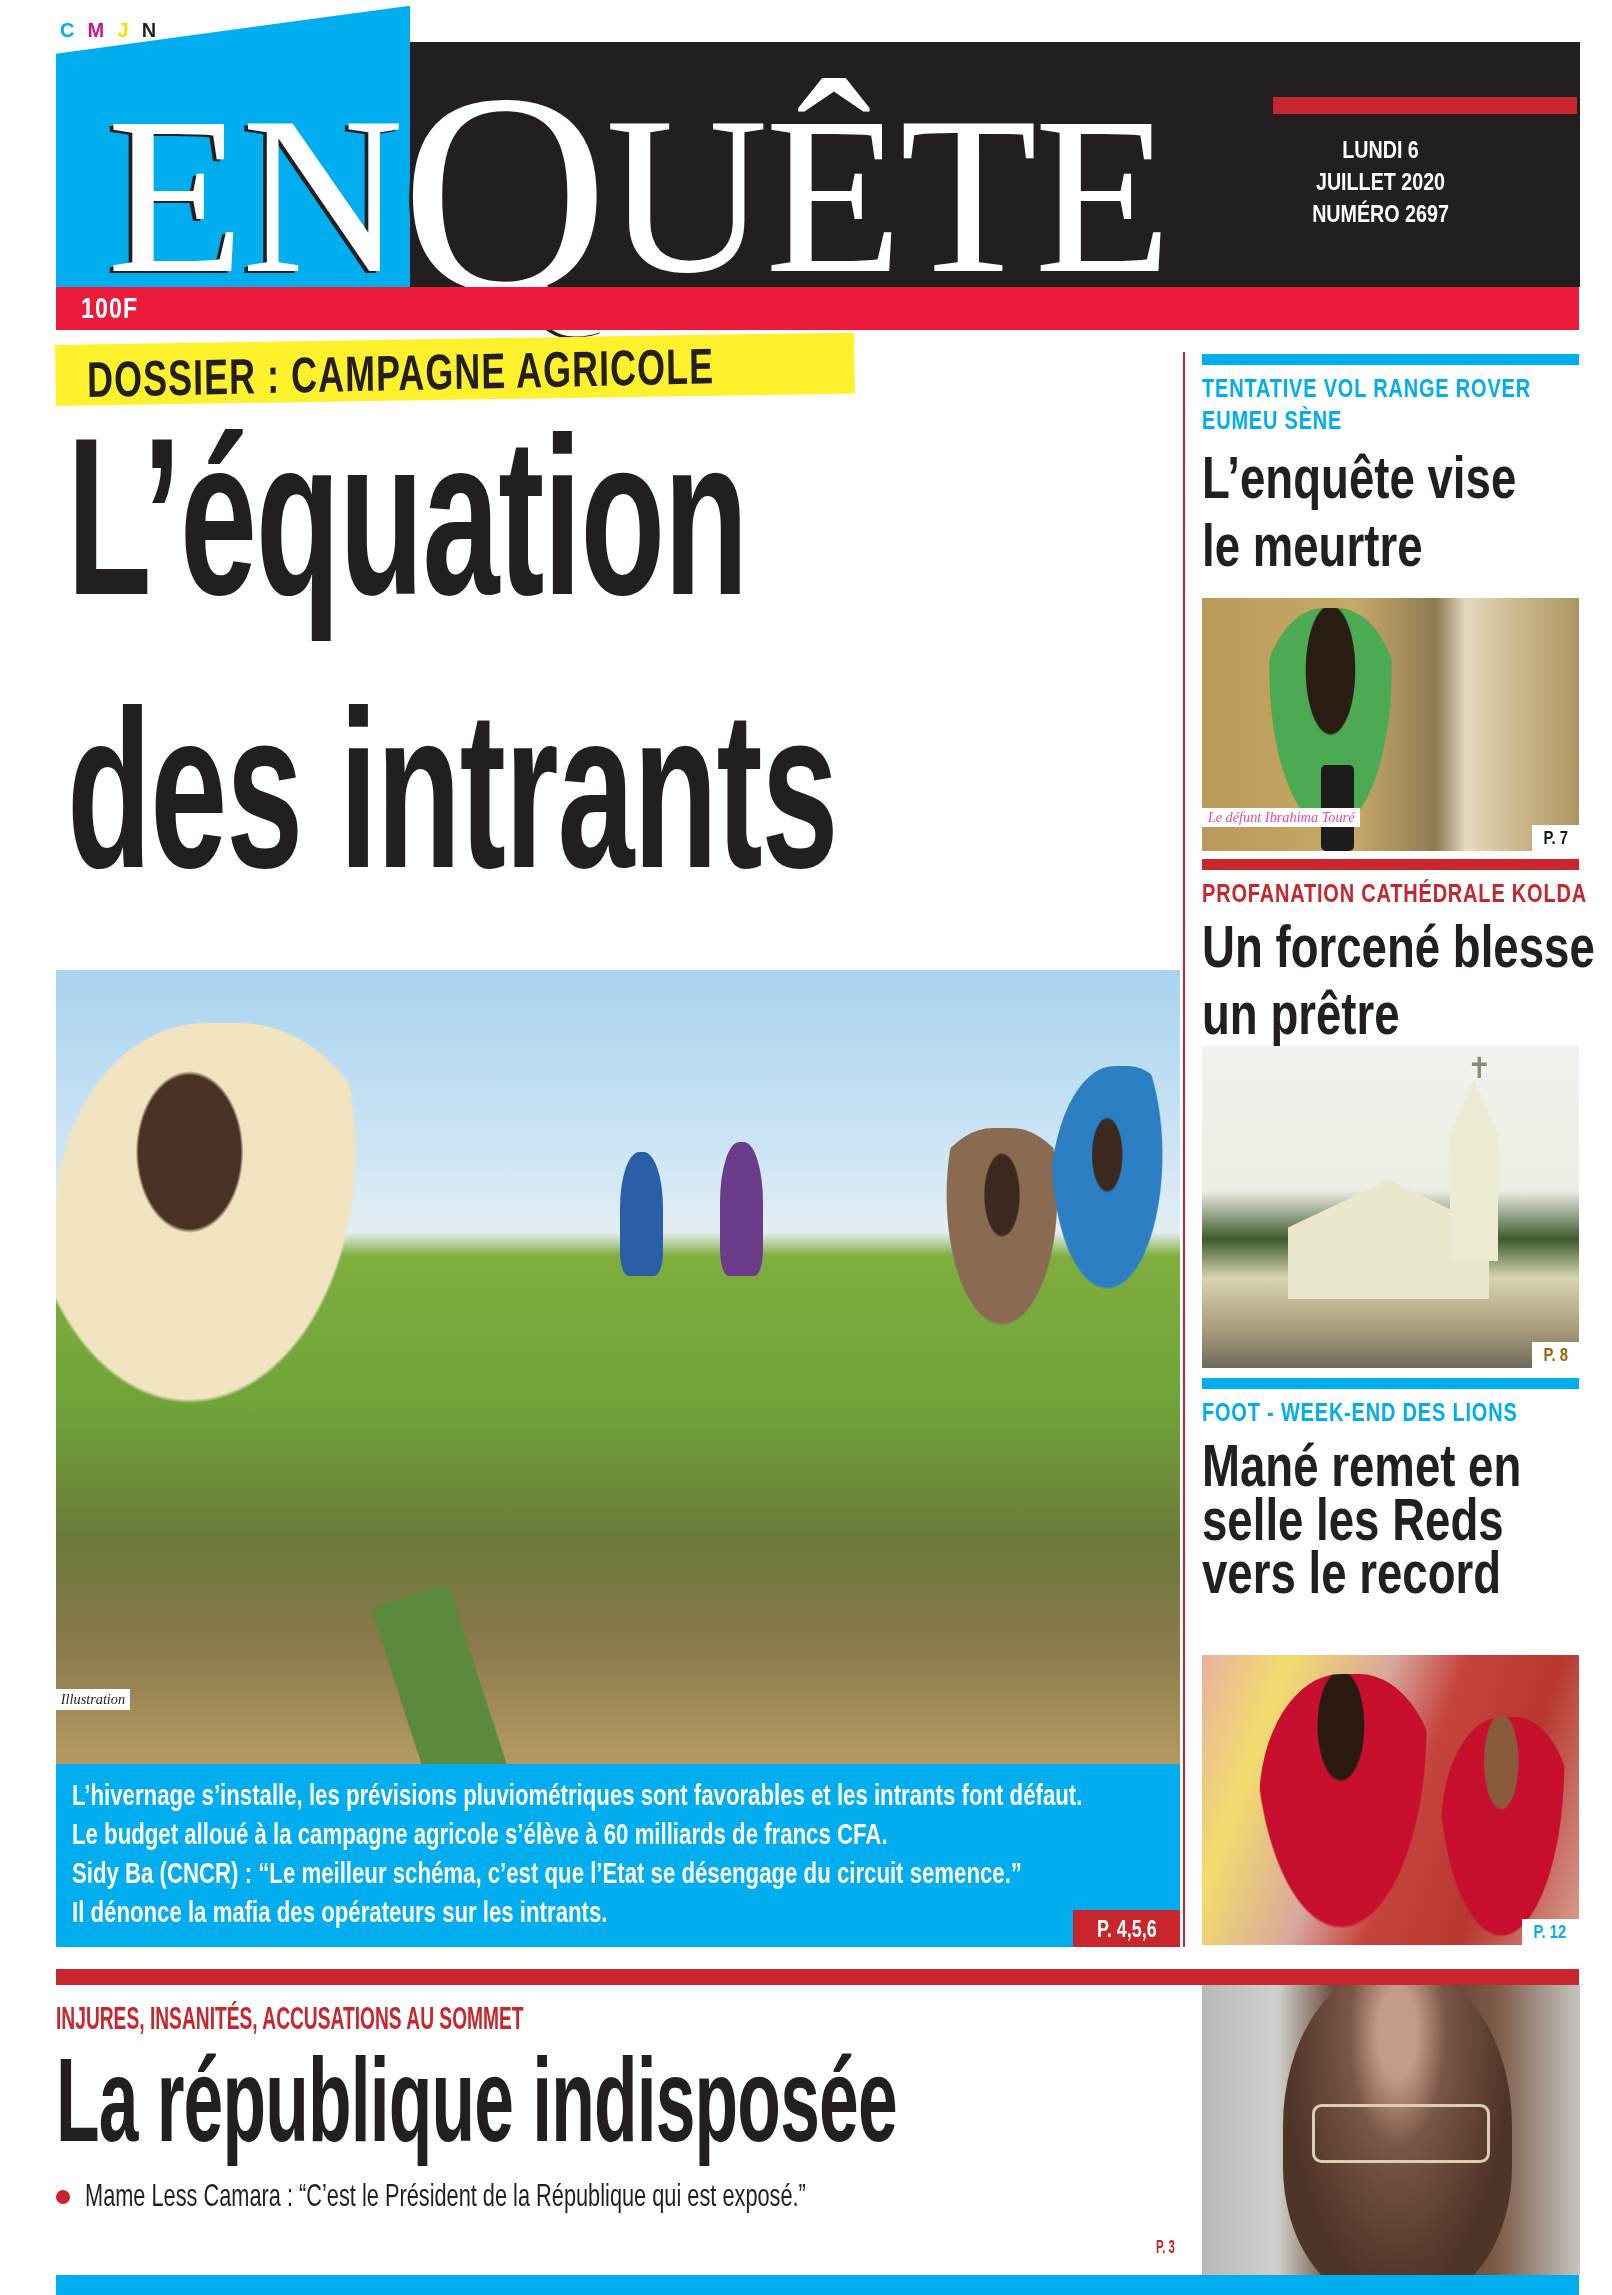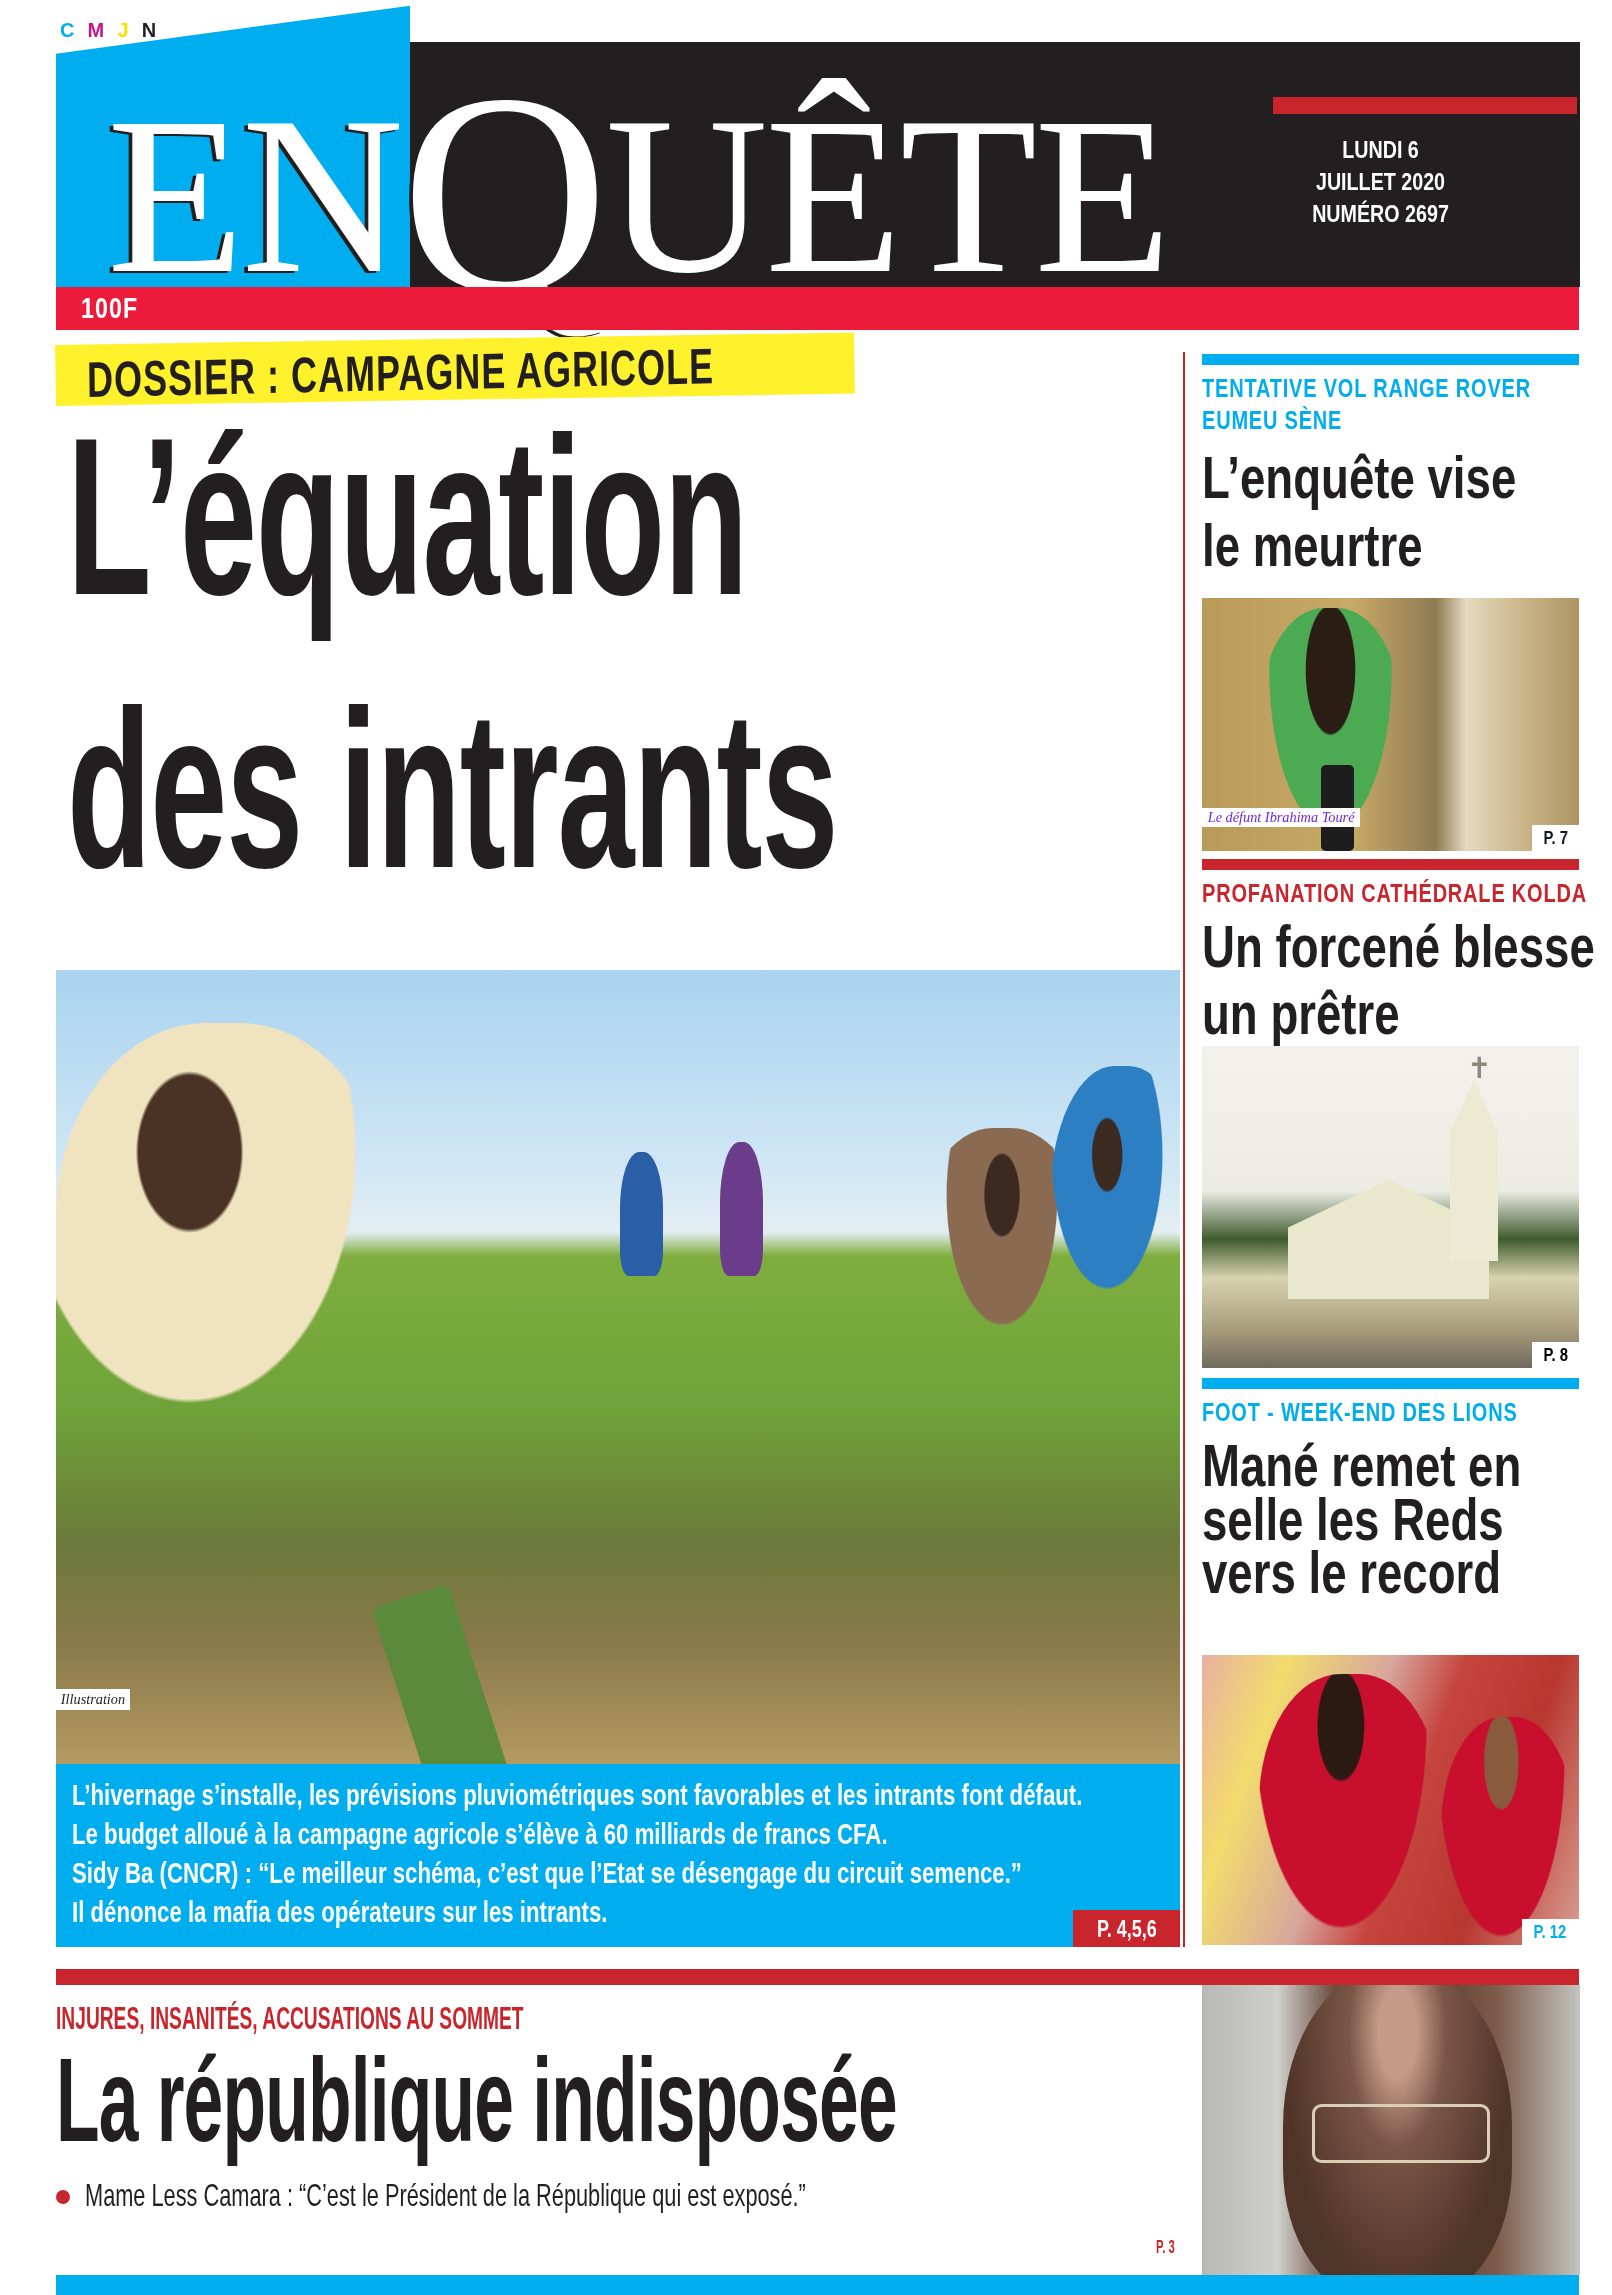--- a/index.html
+++ b/index.html
@@ -106,33 +106,33 @@
 <div id="p456" class="abs"><span>P. 4,5,6</span></div>
 
 <div class="rbar" style="top:354px;background:#00aeef;"></div>
 <div class="kicker" style="top:373px;color:#00aeef;">TENTATIVE VOL RANGE ROVER</div>
 <div class="kicker" style="top:405px;color:#00aeef;">EUMEU SÈNE</div>
 <div class="rhead" style="top:444px;">L’enquête vise</div>
 <div class="rhead" style="top:512px;">le meurtre</div>
 <div class="rphoto" id="photo1">
   <div style="position:absolute;left:57px;top:9.6px;width:143px;height:248px;border-radius:45% 45% 10% 10%;background:radial-gradient(ellipse at 50% 25%,#2a1d14 0 24%,#4caa52 25% 60%,transparent 61%);"></div>
   <div style="position:absolute;left:119px;top:167px;width:33px;height:86px;background:#1d1d1d;border-radius:4.8px;"></div>
-  <div style="position:absolute;left:0;bottom:24px;background:#fff;font-family:'Liberation Serif',serif;font-style:italic;font-size:14.3px;padding:1px 5.7px;color:#6d28d9;text-align:center;">Le défunt Ibrahima Touré</div>
+  <div style="position:absolute;left:0;bottom:24px;background:#fff;font-family:'Liberation Serif',serif;font-style:italic;font-size:14.3px;padding:1px 5.7px;color:#ec4899;text-align:center;">Le défunt Ibrahima Touré</div>
   <div class="ptag" style="right:0;bottom:0;color:#0f172a;"><span>P. 7</span></div>
 </div>
 
 <div class="rbar" style="top:859px;background:#c9252c;"></div>
 <div class="kicker" style="top:878px;color:#c9252c;">PROFANATION CATHÉDRALE KOLDA</div>
 <div class="rhead" style="top:913px;">Un forcené blesse</div>
 <div class="rhead" style="top:980px;">un prêtre</div>
 <div class="rphoto" id="photo2">
   <div style="position:absolute;left:86px;top:134px;width:201px;height:119px;background:#e9e7cc;clip-path:polygon(0 40%,50% 0,100% 40%,100% 100%,0 100%);"></div>
   <div style="position:absolute;left:248px;top:33px;width:48px;height:182px;background:#ecead3;clip-path:polygon(50% 0,100% 30%,100% 100%,0 100%,0 30%);"></div>
   <div style="position:absolute;left:265px;top:4.8px;font-size:29px;color:#8a8a7a;">✝</div>
-  <div class="ptag" style="right:0;bottom:0;color:#000000;"><span>P. 8</span></div>
+  <div class="ptag" style="right:0;bottom:0;color:#a16207;"><span>P. 8</span></div>
 </div>
 
 <div class="rbar" style="top:1378px;background:#00aeef;"></div>
 <div class="kicker" style="top:1397px;color:#00aeef;">FOOT - WEEK-END DES LIONS</div>
 <div class="rhead" style="top:1432px;">Mané remet en</div>
 <div class="rhead" style="top:1486px;">selle les Reds</div>
 <div class="rhead" style="top:1539px;">vers le record</div>
 <div class="rphoto" id="photo3">
   <div style="position:absolute;left:57px;top:19px;width:182px;height:287px;border-radius:45% 45% 10% 10%;background:radial-gradient(ellipse at 45% 18%,#2a1a12 0 16%,#c8102e 17% 60%,transparent 61%);"></div>
   <div style="position:absolute;left:239px;top:62px;width:134px;height:248px;border-radius:45% 45% 10% 10%;background:radial-gradient(ellipse at 45% 18%,#8a5a3c 0 16%,#c8102e 17% 60%,transparent 61%);"></div>

